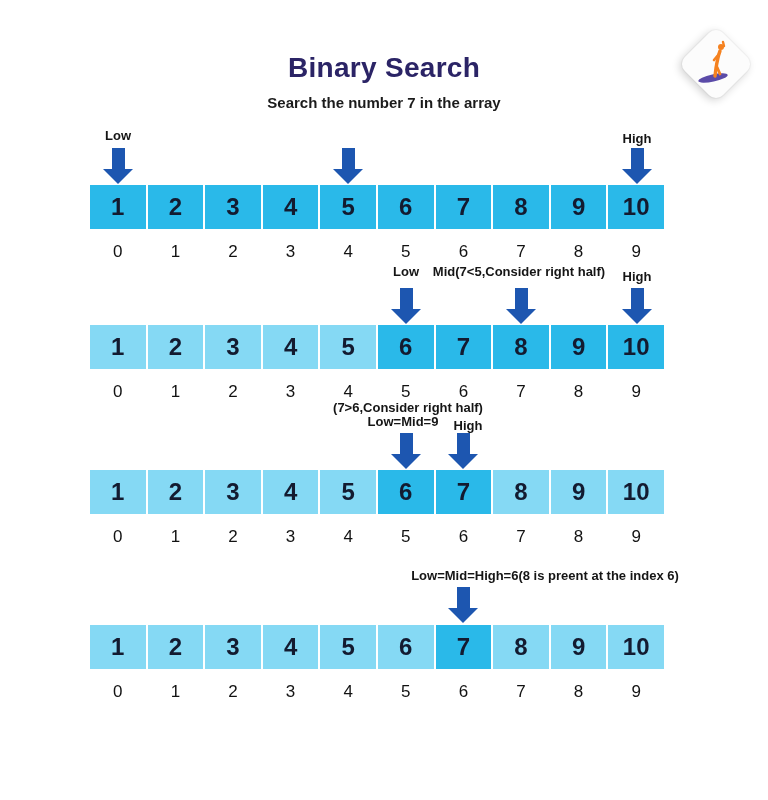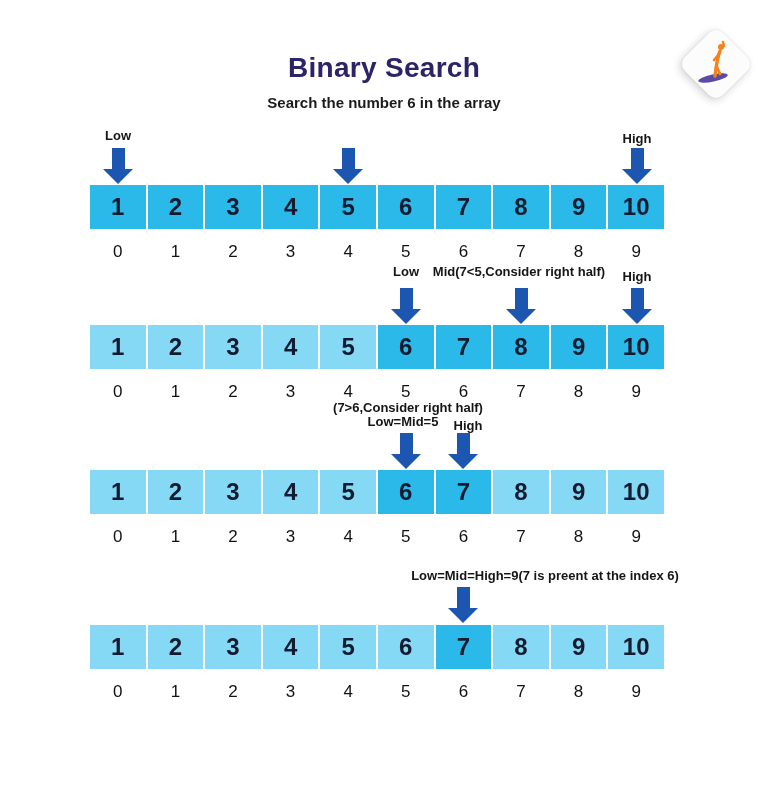--- a/index.html
+++ b/index.html
@@ -54,21 +54,21 @@
     width:100%; margin-top:13px;
   }
   .idx { text-align:center; font-size:17px; font-weight:500; color:#121212; }
 </style>
 </head>
 <body>
 
 <div class="canvas">
 
   <h1 class="page-title">Binary Search</h1>
-  <div class="page-subtitle">Search the number 6 in the array</div>
+  <div class="page-subtitle">Search the number 7 in the array</div>
 
   <div class="logo">
     <div class="diamond"></div>
     <svg width="44" height="50" viewBox="0 0 44 50">
       <ellipse cx="19" cy="38" rx="15" ry="3.6" fill="#5b4ba8" transform="rotate(-12 19 38)"></ellipse>
       <circle cx="27" cy="7" r="3" fill="#f58220"></circle>
       <path d="M29 2 L30 6" stroke="#f58220" stroke-width="2.4" stroke-linecap="round" fill="none"></path>
       <path d="M26 11 C24 16 23 22 22 28 L21 36" stroke="#f58220" stroke-width="3.4" stroke-linecap="round" fill="none"></path>
       <path d="M25 14 L20 20" stroke="#f58220" stroke-width="2.6" stroke-linecap="round" fill="none"></path>
       <path d="M23 27 L26 34" stroke="#f58220" stroke-width="2.8" stroke-linecap="round" fill="none"></path>
@@ -158,21 +158,21 @@
       <div class="idx">6</div>
       <div class="idx">7</div>
       <div class="idx">8</div>
       <div class="idx">9</div>
     </div>
   </section>
 
   <section class="step" style="top:400px">
     <div class="annot" style="height:70px">
       <span class="annot-label" style="left:318px; top:0">(7&gt;6,Consider right half)</span>
-      <span class="annot-label" style="left:313px; top:14px">Low=Mid=5</span>
+      <span class="annot-label" style="left:313px; top:14px">Low=Mid=9</span>
       <span class="annot-label" style="left:378px; top:18px">High</span>
       <div class="arrow" style="left:301px; top:33px">
           <div class="stem"></div>
           <div class="head"></div>
         </div>
       <div class="arrow" style="left:358px; top:33px">
           <div class="stem"></div>
           <div class="head"></div>
         </div>
     </div>
@@ -197,21 +197,21 @@
       <div class="idx">5</div>
       <div class="idx">6</div>
       <div class="idx">7</div>
       <div class="idx">8</div>
       <div class="idx">9</div>
     </div>
   </section>
 
   <section class="step" style="top:568px">
     <div class="annot" style="height:57px">
-      <span class="annot-label" style="left:455px; top:0">Low=Mid=High=9(7 is preent at the index 6)</span>
+      <span class="annot-label" style="left:455px; top:0">Low=Mid=High=6(8 is preent at the index 6)</span>
       <div class="arrow" style="left:358px; top:19px">
           <div class="stem"></div>
           <div class="head"></div>
         </div>
     </div>
     <div class="cells">
       <div class="cell">1</div>
       <div class="cell">2</div>
       <div class="cell">3</div>
       <div class="cell">4</div>

